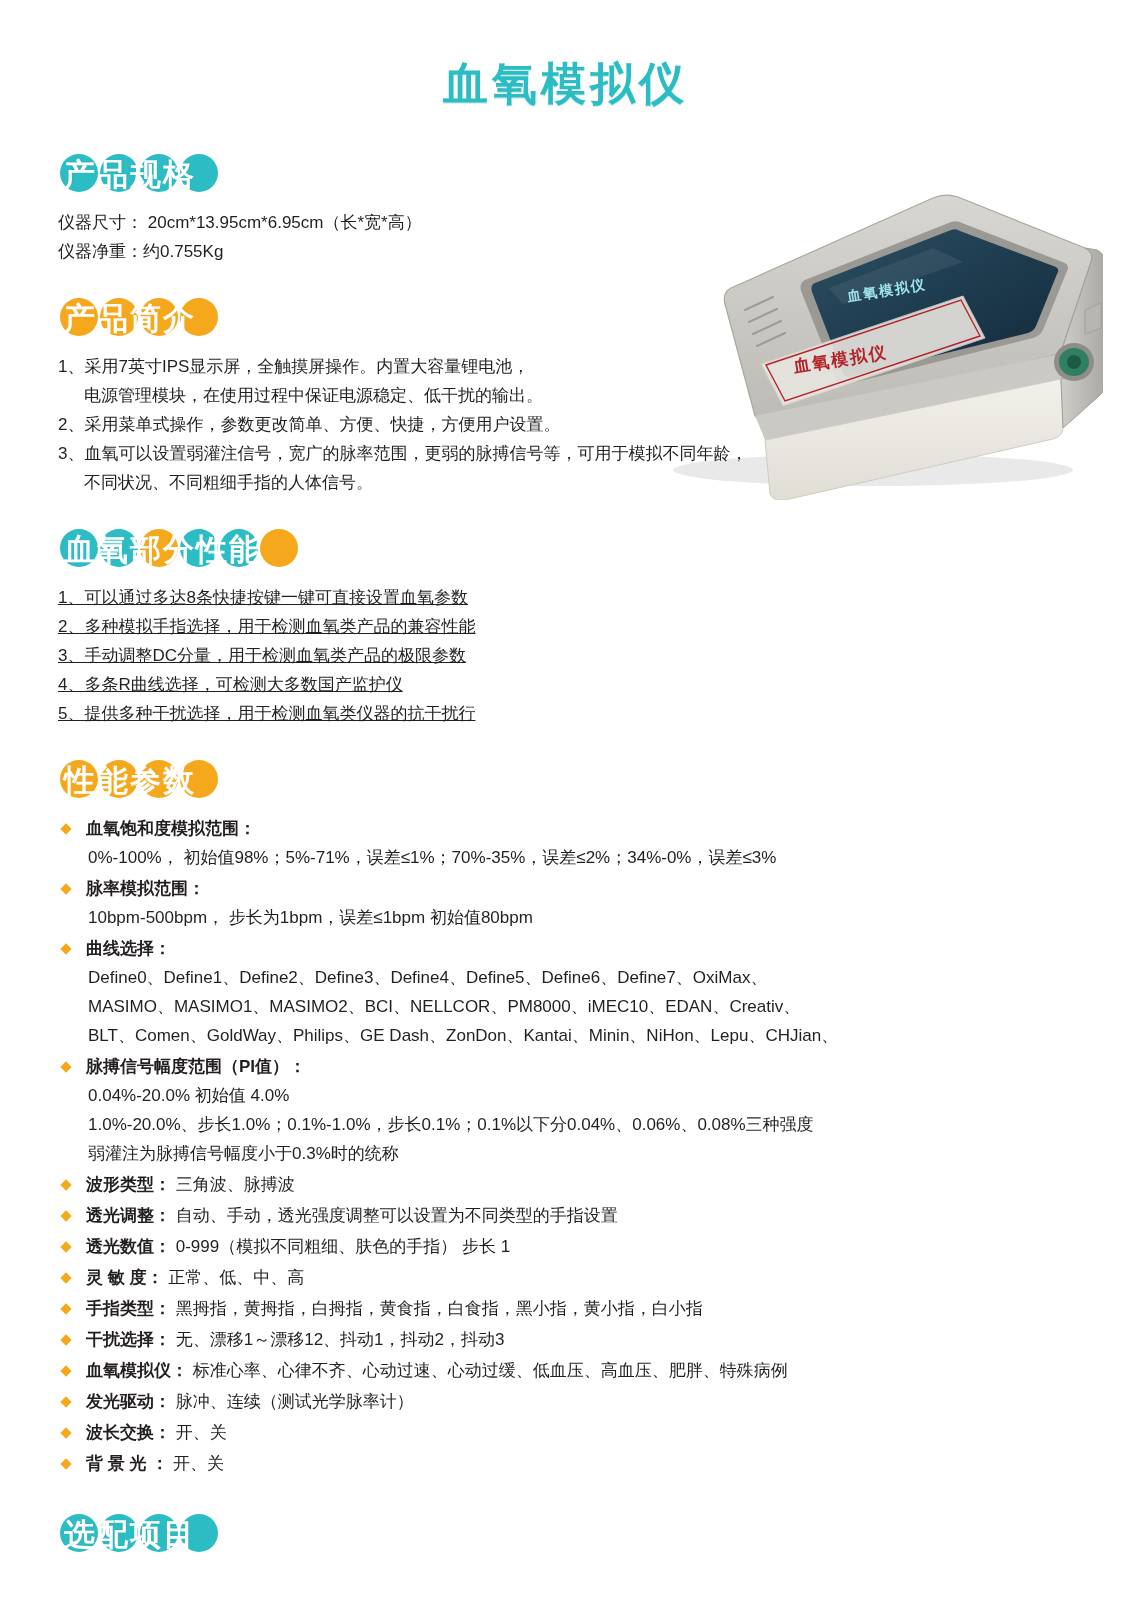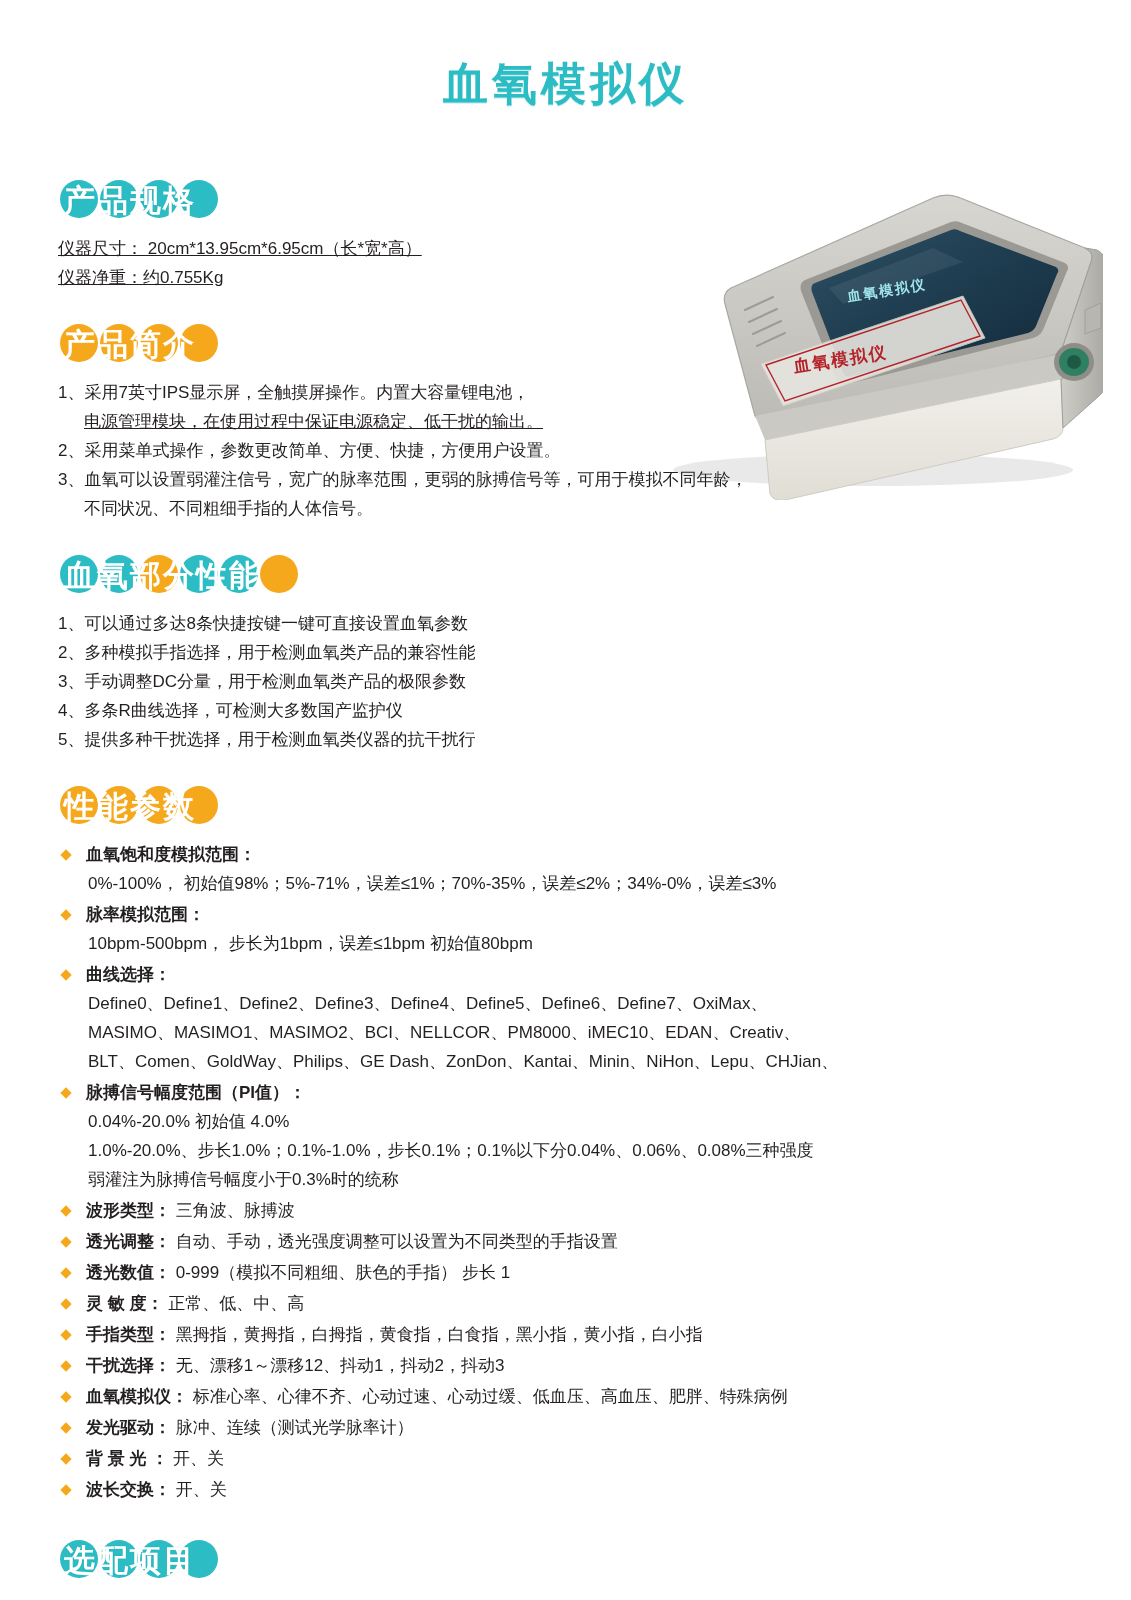--- a/index.html
+++ b/index.html
@@ -179,21 +179,21 @@
       <ellipse cx="441" cy="192" rx="20" ry="19" fill="#8f8d88"></ellipse>
       <ellipse cx="441" cy="192" rx="15" ry="14" fill="#2f7f63"></ellipse>
       <ellipse cx="441" cy="192" rx="7" ry="7" fill="#1d5a46"></ellipse>
 
       <path d="M452 140 L468 133 L468 158 L452 164 Z" fill="#b8b6b0" stroke="#9d9b95" stroke-width="0.8"></path>
     </svg>
     <div class="device-brand">血氧模拟仪</div>
     <div class="device-label">血氧模拟仪</div>
   </div>
 
-  <div class="block" style="margin-top:54px;text-decoration:underline;">
+  <div class="block" style="margin-top:28px;">
     <div class="sec-head sec-teal">
       <span class="blobs">
         <span class="blob" style="left:2px;"></span>
         <span class="blob" style="left:42px;"></span>
         <span class="blob" style="left:82px;"></span>
         <span class="blob" style="left:122px;"></span>
       </span>
       <span class="ch">产品规格</span>
     </div>
     <div class="txt">仪器尺寸： 20cm*13.95cm*6.95cm（长*宽*高）</div>
@@ -206,33 +206,33 @@
         <span class="blob" style="left:2px;"></span>
         <span class="blob" style="left:42px;"></span>
         <span class="blob" style="left:82px;"></span>
         <span class="blob" style="left:122px;"></span>
       </span>
       <span class="ch">产品简介</span>
     </div>
     <ul class="plain numlist">
       <li>
         <span>1、采用7英寸IPS显示屏，全触摸屏操作。内置大容量锂电池，</span><br>
-        <span class="indent2" style="display:inline-block;text-decoration:underline;">电源管理模块，在使用过程中保证电源稳定、低干扰的输出。</span>
+        <span class="indent2" style="display:inline-block;">电源管理模块，在使用过程中保证电源稳定、低干扰的输出。</span>
       </li>
       <li>
         <span>2、采用菜单式操作，参数更改简单、方便、快捷，方便用户设置。</span>
       </li>
       <li>
         <span>3、血氧可以设置弱灌注信号，宽广的脉率范围，更弱的脉搏信号等，可用于模拟不同年龄，</span><br>
         <span class="indent2" style="display:inline-block;">不同状况、不同粗细手指的人体信号。</span>
       </li>
     </ul>
   </div>
 
-  <div class="block" style="margin-top:30px;">
+  <div class="block" style="margin-top:30px;text-decoration:underline;">
     <div class="sec-head sec-mix">
       <span class="blobs">
         <span class="blob" style="left:2px;  background:#2cbcc4;"></span>
         <span class="blob" style="left:42px; background:#2cbcc4;"></span>
         <span class="blob" style="left:82px; background:#f5a81c;"></span>
         <span class="blob" style="left:122px;background:#2cbcc4;"></span>
         <span class="blob" style="left:162px;background:#2cbcc4;"></span>
         <span class="blob" style="left:202px;background:#f5a81c;"></span>
       </span>
       <span class="ch">血氧部分性能</span>
@@ -308,25 +308,25 @@
       </li>
       <li>
         <span class="pname">血氧模拟仪：</span>
         <span class="pbody">标准心率、心律不齐、心动过速、心动过缓、低血压、高血压、肥胖、特殊病例</span>
       </li>
       <li>
         <span class="pname">发光驱动：</span>
         <span class="pbody">脉冲、连续（测试光学脉率计）</span>
       </li>
       <li>
+        <span class="pname">波长交换：</span>
+        <span class="pbody">开、关</span>
+      </li>
+      <li>
         <span class="pname">背 景 光 ：</span>
-        <span class="pbody">开、关</span>
-      </li>
-      <li>
-        <span class="pname">波长交换：</span>
         <span class="pbody">开、关</span>
       </li>
     </ul>
   </div>
 
   <div class="block" style="margin-top:34px;">
     <div class="sec-head sec-teal">
       <span class="blobs">
         <span class="blob" style="left:2px;"></span>
         <span class="blob" style="left:42px;"></span>

